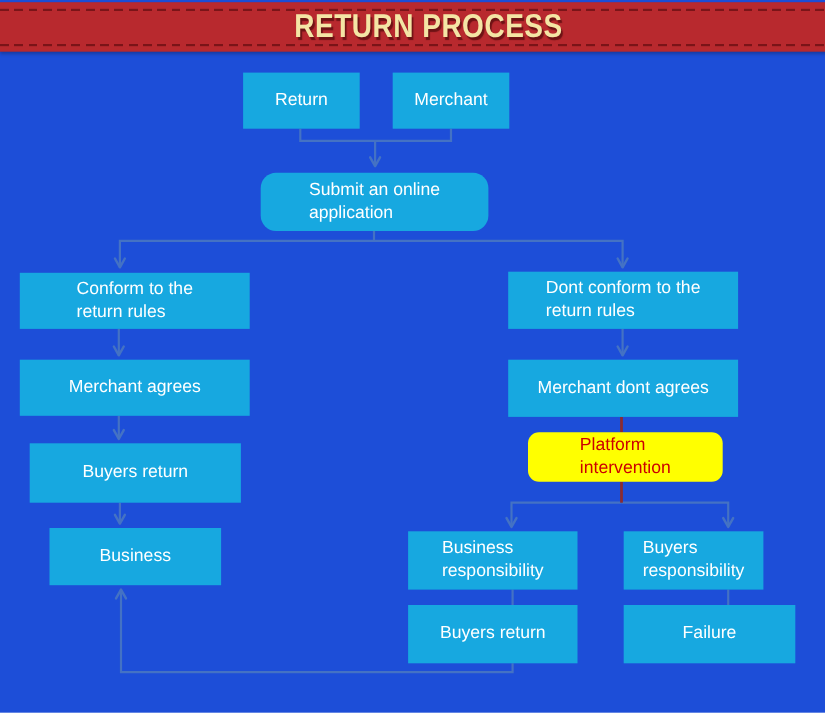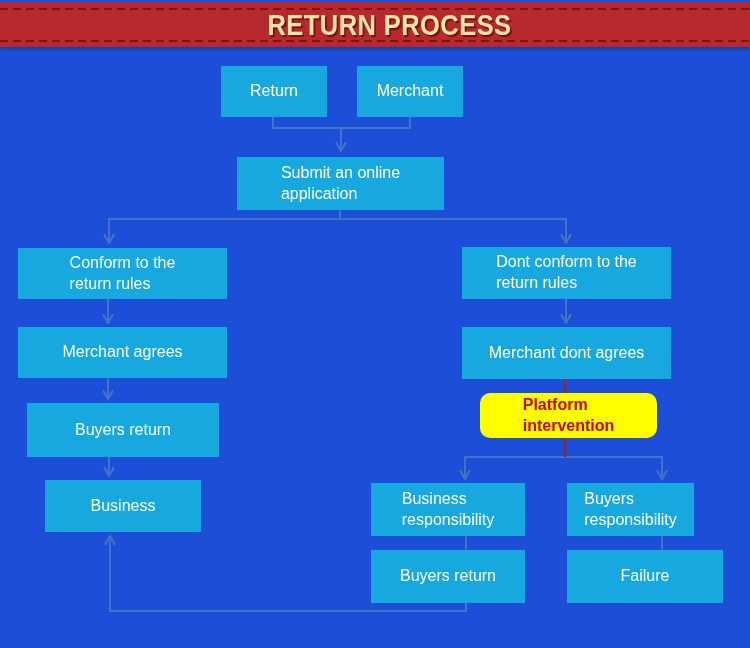--- a/index.html
+++ b/index.html
@@ -25,30 +25,30 @@
     text-shadow:2px 2px 1px rgba(50,0,0,0.55);
   }
   
   .node{
     position:absolute;background:#17A8E0;color:#FFFFFF;
     display:flex;align-items:center;justify-content:center;text-align:left;
     font-size:16px;line-height:1.3;white-space:pre-line;
   }
   #n-return            {left:221px;top:66px; width:106px;height:51px;}
   #n-exchanges         {left:357px;top:66px; width:106px;height:51px;}
-  #n-submit            {left:237px;top:157px;width:207px;height:53px;}
+  #n-submit            {left:237px;top:157px;width:207px;height:53px;border-radius:14px;}
   #n-conform           {left:18px; top:248px;width:209px;height:51px;}
   #n-merchant-agrees   {left:18px; top:327px;width:209px;height:51px;}
   #n-buyers-return-left{left:27px; top:403px;width:192px;height:54px;}
   #n-success           {left:45px; top:480px;width:156px;height:52px;}
   #n-dont-conform      {left:462px;top:247px;width:209px;height:52px;}
   #n-merchant-dont     {left:462px;top:327px;width:209px;height:52px;}
   #n-platform{
     left:480px;top:393px;width:177px;height:45px;
-    background:#FFFF00;color:#CC0000;border-radius:10px;font-weight:bold;
+    background:#FFFF00;color:#CC0000;border-radius:10px;
   }
   #n-business-resp     {left:371px;top:483px;width:154px;height:53px;}
   #n-buyers-resp       {left:567px;top:483px;width:127px;height:53px;}
   #n-buyers-return-right{left:371px;top:550px;width:154px;height:53px;}
   #n-failure           {left:567px;top:550px;width:156px;height:53px;}
   
   .connectors{position:absolute;left:0;top:0;width:750px;height:648px;pointer-events:none;}
 </style>
 </head>
 <body>

